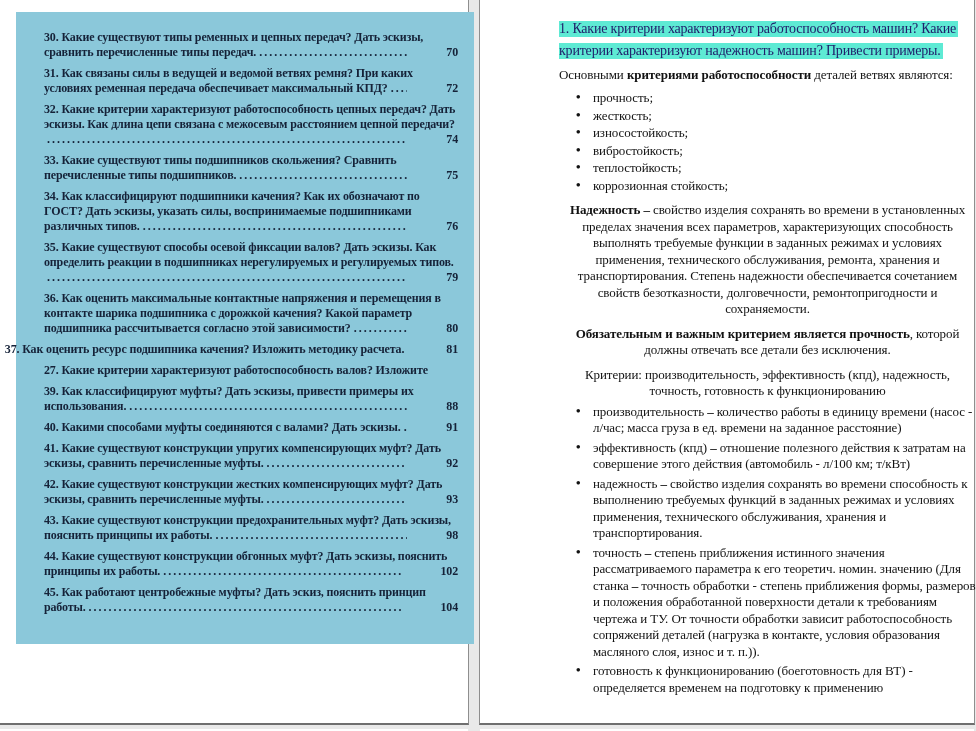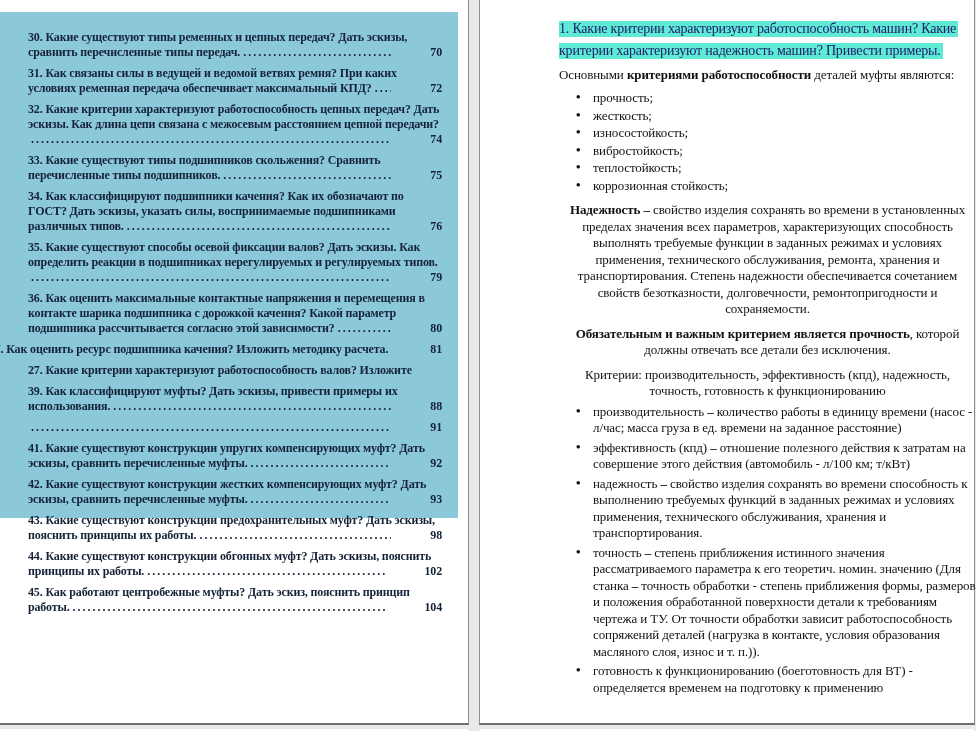--- a/index.html
+++ b/index.html
@@ -8,21 +8,21 @@
     background:#e9e9e9;
     font-family:"Liberation Serif","DejaVu Serif",serif;
   }
   .page{position:absolute;background:#ffffff;box-sizing:border-box;
         border:1px solid #8e8e8e;border-top:none;border-bottom:2px solid #6f6f6f;}
   #page1{left:-2px;top:-2px;width:471px;height:727px;border-left:none;}
   #page2{left:479px;top:-2px;width:496px;height:727px;}
 
   
   .toc-block{
-    position:absolute;left:0;top:12px;width:458px;height:506px;z-index:3;
+    position:absolute;left:16px;top:12px;width:458px;height:632px;z-index:3;
     background:#8bc8da;box-sizing:border-box;padding:18px 16px 0 28px;
   }
   .toc-entry{margin:0 0 6px 0;color:#152238;font-weight:bold;
              font-size:12px;line-height:15px;letter-spacing:-0.15px;}
   .toc-line{white-space:nowrap;}
   .toc-last{display:flex;align-items:baseline;white-space:nowrap;justify-content:flex-end;}
   .toc-last .txt{flex:0 0 auto;}
   .toc-dots{flex:1 1 auto;overflow:hidden;margin:0 3px;min-width:0;}
   .toc-dots::after{
     content:"........................................................................................................................................................";
@@ -130,20 +130,21 @@
       <div class="toc-entry">
         <div class="toc-line">39. Как классифицируют муфты? Дать эскизы, привести примеры их</div>
         <div class="toc-last">
           <span class="txt">использования.</span>
           <span class="toc-dots"></span>
           <span class="toc-page">88</span>
         </div>
       </div>
       <div class="toc-entry">
         <div class="toc-last">
+          <span class="txt">40. Какими способами муфты соединяются с валами? Дать эскизы.</span>
           <span class="toc-dots"></span>
           <span class="toc-page">91</span>
         </div>
       </div>
       <div class="toc-entry">
         <div class="toc-line">41. Какие существуют конструкции упругих компенсирующих муфт? Дать</div>
         <div class="toc-last">
           <span class="txt">эскизы, сравнить перечисленные муфты.</span>
           <span class="toc-dots"></span>
           <span class="toc-page">92</span>
@@ -185,21 +186,21 @@
 </div>
 
 <div id="page2" class="page">
   <div id="content">
     <div class="heading-line">
       <span class="hl">1. Какие критерии характеризуют работоспособность машин? Какие</span>
     </div>
     <div class="heading-line">
       <span class="hl">критерии характеризуют надежность машин? Привести примеры.</span>
     </div>
-    <p class="body-text intro" id="intro"><span>Основными </span><b>критериями работоспособности</b><span> деталей муфты являются:</span></p>
+    <p class="body-text intro" id="intro"><span>Основными </span><b>критериями работоспособности</b><span> деталей ветвях являются:</span></p>
     <ul class="dotlist body-text" id="list1">
         <li><span class="bullet">•</span><span>прочность;</span></li>
         <li><span class="bullet">•</span><span>жесткость;</span></li>
         <li><span class="bullet">•</span><span>износостойкость;</span></li>
         <li><span class="bullet">•</span><span>вибростойкость;</span></li>
         <li><span class="bullet">•</span><span>теплостойкость;</span></li>
         <li><span class="bullet">•</span><span>коррозионная стойкость;</span></li>
       </ul>
     <div id="paras">
         <p class="body-text para"><b>Надежность – </b><span>свойство изделия сохранять во времени в установленных пределах значения всех параметров, характеризующих способность выполнять требуемые функции в заданных режимах и условиях применения, технического обслуживания, ремонта, хранения и транспортирования. Степень надежности обеспечивается сочетанием свойств безотказности, долговечности, ремонтопригодности и сохраняемости.</span></p>

